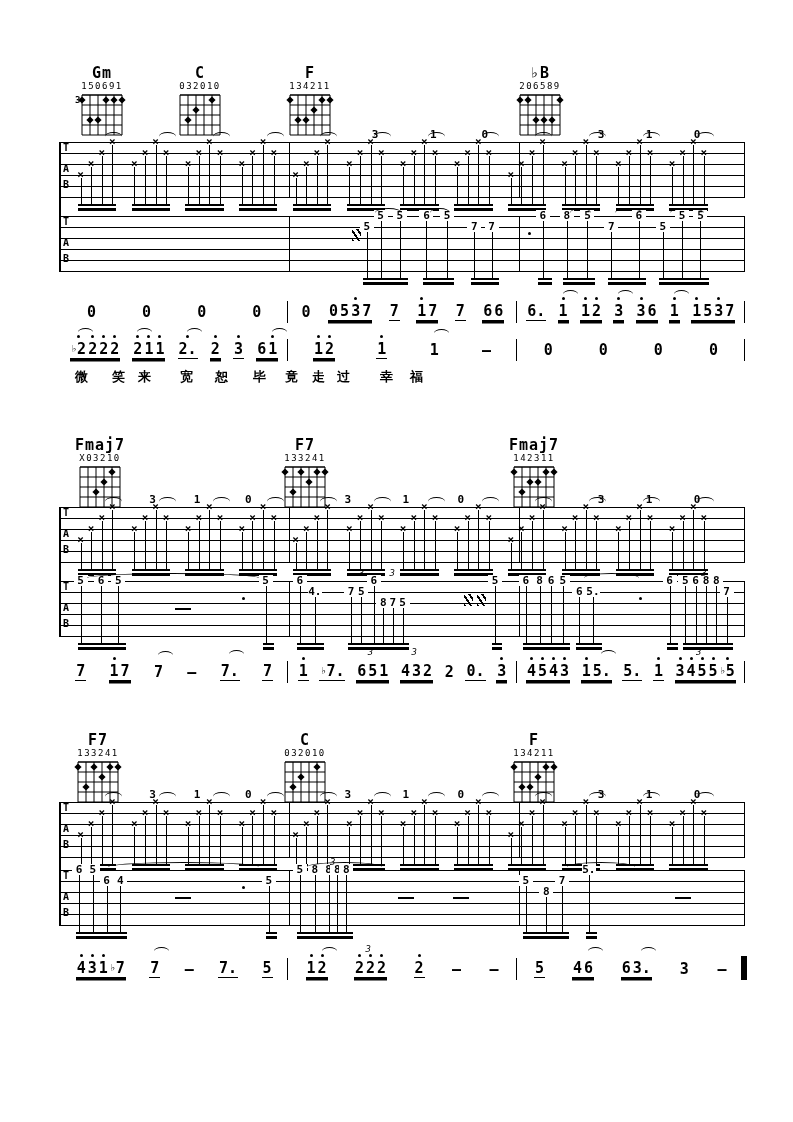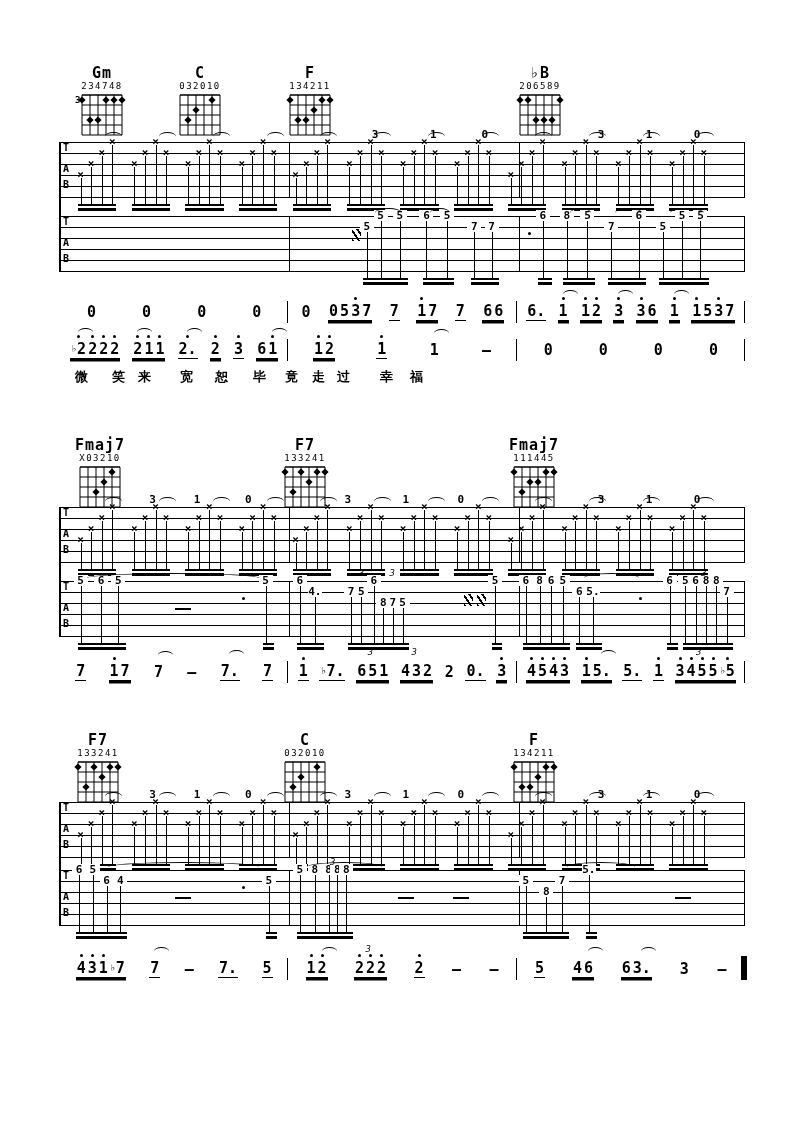--- a/index.html
+++ b/index.html
@@ -47,21 +47,21 @@
   .jn.dash{font-weight:bold;}
   
   .lyr{position:absolute;font-family:"DejaVu Sans",sans-serif;font-size:13px;font-weight:bold;}
 </style>
 </head>
 <body>
 
 <div class="page" id="sheet">
     <div class="chord" style="left: 72px; top: 66px;">
       <div class="cname abs" style="position: static;">Gm</div>
-      <div class="cfing">234748</div>
+      <div class="cfing">150691</div>
       <svg width="56" height="46">
         <line x1="8" x2="8" y1="2" y2="42" stroke="#000"></line>
         <line x1="16" x2="16" y1="2" y2="42" stroke="#000"></line>
         <line x1="24" x2="24" y1="2" y2="42" stroke="#000"></line>
         <line x1="32" x2="32" y1="2" y2="42" stroke="#000"></line>
         <line x1="40" x2="40" y1="2" y2="42" stroke="#000"></line>
         <line x1="48" x2="48" y1="2" y2="42" stroke="#000"></line>
         <line x1="8" x2="48" y1="2" y2="2" stroke="#000" stroke-width="1.6"></line>
         <line x1="8" x2="48" y1="12" y2="12" stroke="#000" stroke-width="1"></line>
         <line x1="8" x2="48" y1="22" y2="22" stroke="#000" stroke-width="1"></line>
@@ -523,21 +523,21 @@
         <path d="M 8 3.4 L 11.6 7 L 8 10.6 L 4.4 7 Z" fill="#000"></path>
         <path d="M 24 3.4 L 27.6 7 L 24 10.6 L 20.4 7 Z" fill="#000"></path>
         <path d="M 40 3.4 L 43.6 7 L 40 10.6 L 36.4 7 Z" fill="#000"></path>
         <path d="M 48 3.4 L 51.6 7 L 48 10.6 L 44.4 7 Z" fill="#000"></path>
         <path d="M 32 13.4 L 35.6 17 L 32 20.6 L 28.4 17 Z" fill="#000"></path>
         <path d="M 16 23.4 L 19.6 27 L 16 30.6 L 12.4 27 Z" fill="#000"></path>
       </svg>
     </div>
     <div class="chord" style="left: 504px; top: 438px;">
       <div class="cname abs" style="position: static;">Fmaj7</div>
-      <div class="cfing">111445</div>
+      <div class="cfing">142311</div>
       <svg width="56" height="46">
         <line x1="8" x2="8" y1="2" y2="42" stroke="#000"></line>
         <line x1="16" x2="16" y1="2" y2="42" stroke="#000"></line>
         <line x1="24" x2="24" y1="2" y2="42" stroke="#000"></line>
         <line x1="32" x2="32" y1="2" y2="42" stroke="#000"></line>
         <line x1="40" x2="40" y1="2" y2="42" stroke="#000"></line>
         <line x1="48" x2="48" y1="2" y2="42" stroke="#000"></line>
         <line x1="8" x2="48" y1="2" y2="2" stroke="#000" stroke-width="1.6"></line>
         <line x1="8" x2="48" y1="12" y2="12" stroke="#000" stroke-width="1"></line>
         <line x1="8" x2="48" y1="22" y2="22" stroke="#000" stroke-width="1"></line>

